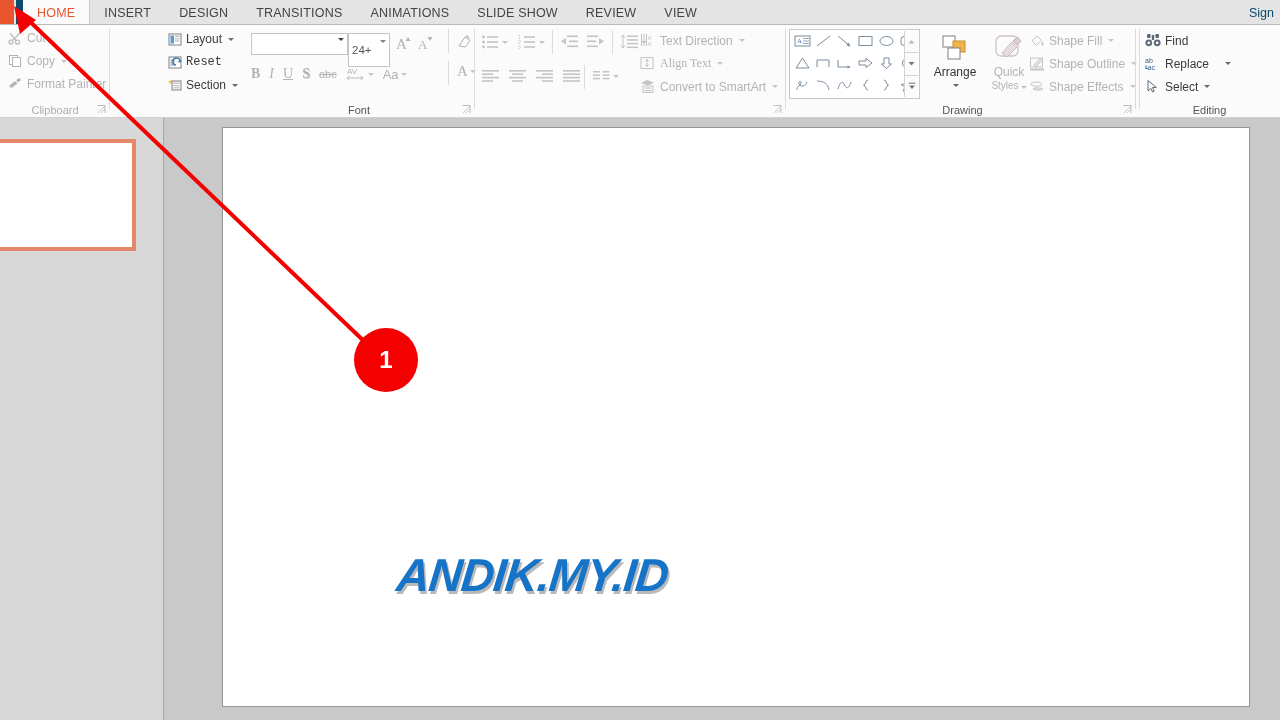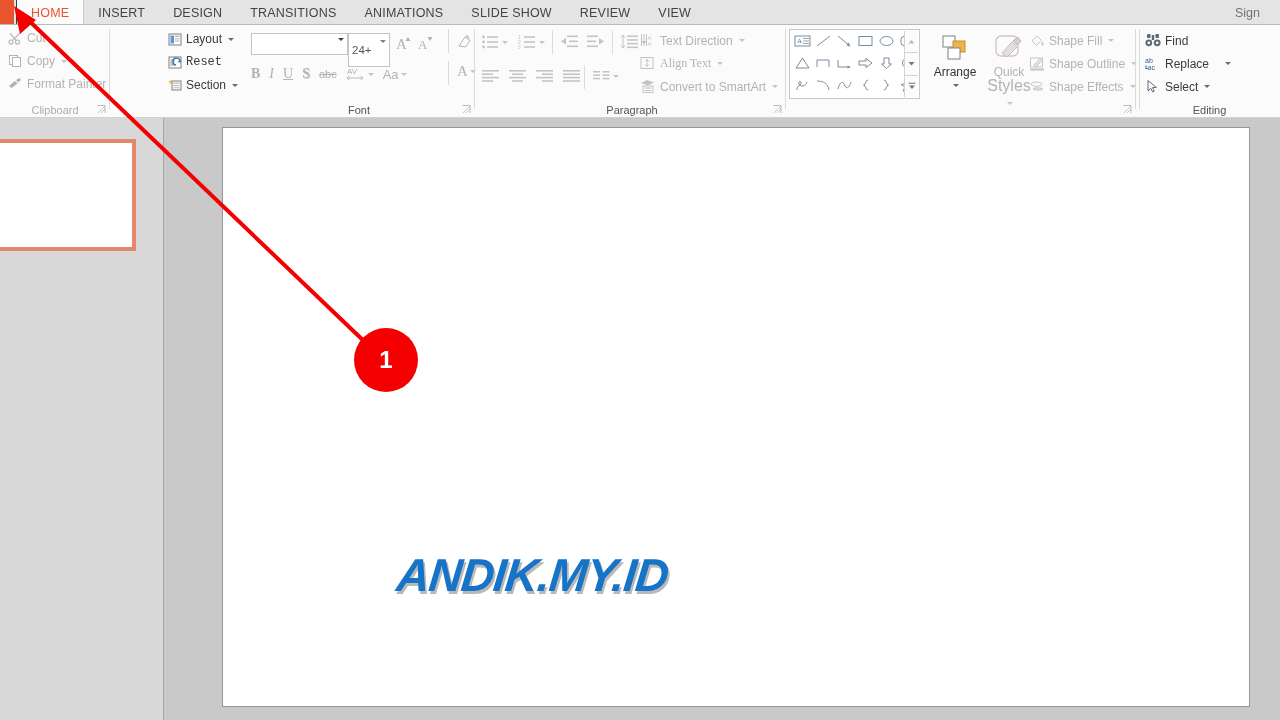--- a/index.html
+++ b/index.html
@@ -7,22 +7,22 @@
     width:1280px;height:720px;overflow:hidden;position:relative;
     background:#ffffff;
     font-family:"Liberation Sans", sans-serif;
     -webkit-font-smoothing:antialiased;
   }
   
   .tabstrip{position:absolute;left:0;top:0;width:1280px;height:25px;background:#e4e4e4;}
   .filetab{position:absolute;left:0;top:0;width:14px;height:25px;background:#e8552d;}
   .tabs{position:absolute;left:16px;top:0;height:25px;display:flex;align-items:stretch;}
   .tab{display:flex;align-items:center;padding:0 14px;font-size:12.5px;color:#444;letter-spacing:.2px;cursor:default;}
-  .tab.active{background:#fbfbfb;color:#e8552d;border-left:1px solid #0c4a6e;border-right:1px solid #c9c9c9;}
-  .signin{position:absolute;right:0;top:0;height:25px;display:flex;align-items:center;padding-right:20px;font-size:12.5px;color:#737373;}
+  .tab.active{background:#fbfbfb;color:#e8552d;border-left:7px solid #0c4a6e;border-right:1px solid #c9c9c9;}
+  .signin{position:absolute;right:0;top:0;height:25px;display:flex;align-items:center;padding-right:6px;font-size:12.5px;color:#0c4a6e;}
   .tabstrip-bottom{position:absolute;left:0;top:24px;width:1280px;height:1px;background:#b9b9b9;}
   
   .ribbon{position:absolute;left:0;top:25px;width:1280px;height:93px;background:#fbfbfb;}
   .ribbon-bottom{position:absolute;left:0;top:117px;width:1280px;height:1px;background:#d2d2d2;}
   .group{position:absolute;top:0;height:93px;}
   .group-sep{position:absolute;top:4px;width:1px;height:80px;background:#dcdcdc;}
   .group-title{position:absolute;bottom:2px;width:100%;text-align:center;font-size:11px;color:#555;}
   .group-title.dim{color:#adadad;}
   .dlg{position:absolute;bottom:4px;width:9px;height:9px;}
   .dlg svg{display:block;}
@@ -404,21 +404,20 @@
             <g fill="#c4c4c4">
               <rect x="4.5" y="8.5" width="7" height="1.2"></rect>
               <rect x="4.5" y="11" width="7" height="1.2"></rect>
             </g>
           </svg>
       </span>
       <span>Convert to SmartArt</span>
       <span class="caret"></span>
     </div>
 
-    <div class="group-title">Paragraph</div>
     <div class="dlg" style="right:4px;">
       <svg width="9" height="9" viewBox="0 0 9 9">
           <path d="M0.5 0.5 H8 V8" fill="none" stroke="#bbb"></path>
           <path d="M1 8 L8 1 M4 8 L8 4" stroke="#bbb" stroke-width=".8"></path>
         </svg>
     </div>
     <div class="group-sep" style="right:0;"></div>
   </div>
 
   <div class="group" id="g-draw">
@@ -561,21 +560,21 @@
 
     <div style="position:absolute;left:196px;top:6px;width:48px;text-align:center;">
       <div style="height:34px;display:flex;align-items:center;justify-content:center;">
         <svg width="34" height="30" viewBox="0 0 34 30">
             <rect x="4" y="3" width="22" height="20" rx="5" fill="none" stroke="#cfc2c8" stroke-width="1.3"></rect>
             <path d="M10 20 L20 9 L25 14 L15 24 Z" fill="#e6dde1" stroke="#c9bcc2"></path>
             <path d="M21 8 L25.5 4 L29 8 L25 12 Z" fill="#d9ccd2" stroke="#c0b2b9"></path>
           </svg>
       </div>
       <div style="font-size:12px;color:#b3b3b3;line-height:14px;">Quick</div>
-      <div style="font-size:16px;color:#b3b3b3;line-height:14px;"><span>Styles</span><span class="caret" style="color:#b3b3b3;"></span></div>
+      <div style="font-size:10px;color:#b3b3b3;line-height:14px;"><span>Styles</span><span class="caret" style="color:#b3b3b3;"></span></div>
     </div>
 
     <div class="rbtn" style="position:absolute;left:240px;top:8px;">
       <span class="ico">
         <svg width="16" height="15" viewBox="0 0 16 15">
             <path d="M3 8 L8 3 L12.5 7.5 L7.5 12.5 Z" fill="none" stroke="#c4c4c4"></path>
             <path d="M13.5 8.5 C15 10.5 15 12.5 13.5 12.5 C12 12.5 12 10.5 13.5 8.5 Z" fill="#c4c4c4"></path>
           </svg>
       </span>
       <span>Shape Fill</span>
@@ -596,20 +595,21 @@
       <span class="ico">
         <svg width="16" height="15" viewBox="0 0 16 15">
             <path d="M2 5 C2 2.5 13 2.5 13 5 C13 8 2 8 2 5 Z" fill="none" stroke="#c4c4c4"></path>
             <path d="M4 10 C4 8.5 14 8.5 14 10 C14 11.5 4 11.5 4 10 Z" fill="#e4e4e4" stroke="#c4c4c4"></path>
           </svg>
       </span>
       <span>Shape Effects</span>
       <span class="caret"></span>
     </div>
 
+    <div class="group-title">Drawing</div>
     <div class="dlg" style="right:4px;">
       <svg width="9" height="9" viewBox="0 0 9 9">
           <path d="M0.5 0.5 H8 V8" fill="none" stroke="#bbb"></path>
           <path d="M1 8 L8 1 M4 8 L8 4" stroke="#bbb" stroke-width=".8"></path>
         </svg>
     </div>
     <div class="group-sep" style="right:0;"></div>
   </div>
 
   <div class="group" id="g-edit">

